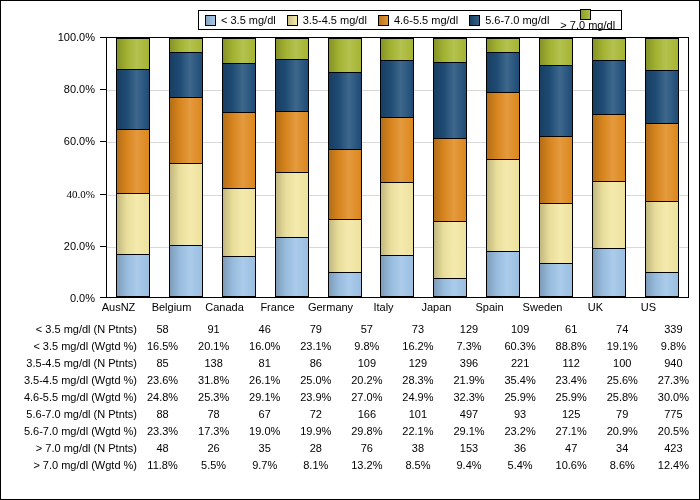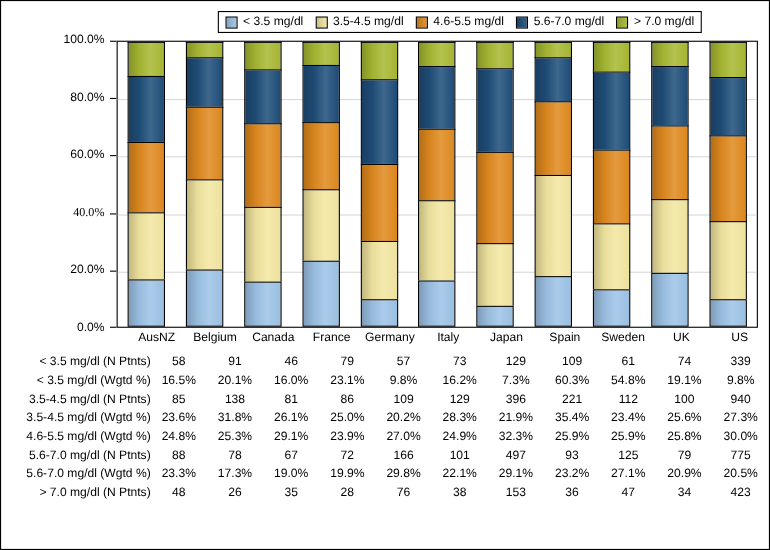--- a/index.html
+++ b/index.html
@@ -35,21 +35,21 @@
     display: flex;
     align-items: center;
     padding: 0 6px;
     white-space: nowrap;
   }
   .legend-entry {
     display: flex;
     align-items: center;
     margin-right: 11px;
   }
-  .legend-entry:last-child { margin-right: 0; }
+  .legend-entry:last-child { margin-right: 0; flex-direction: column; }
   .legend-swatch {
     width: 11px;
     height: 11px;
     border: 1px solid #000000;
     box-sizing: border-box;
     margin-right: 5px;
     flex: none;
   }
   .legend-label {
     font-size: 11px;
@@ -129,21 +129,21 @@
     position: absolute;
     right: 0;
     width: 6px;
     height: 1px;
     background: #000000;
   }
 
   
   #x-axis {
     position: absolute;
-    left: 115px;
+    left: 91px;
     top: 299px;
     width: 583px;
     height: 16px;
     display: flex;
   }
   .xtick {
     flex: 1 1 0;
     text-align: center;
     font-size: 11px;
     line-height: 14px;
@@ -368,21 +368,21 @@
           <tr>
             <td class="row-label">&lt; 3.5 mg/dl   (Wgtd %)</td>
             <td class="val">16.5%</td>
             <td class="val">20.1%</td>
             <td class="val">16.0%</td>
             <td class="val">23.1%</td>
             <td class="val">9.8%</td>
             <td class="val">16.2%</td>
             <td class="val">7.3%</td>
             <td class="val">60.3%</td>
-            <td class="val">54.8%</td>
+            <td class="val">88.8%</td>
             <td class="val">19.1%</td>
             <td class="val">9.8%</td>
           </tr>
           <tr>
             <td class="row-label">3.5-4.5 mg/dl (N Ptnts)</td>
             <td class="val">85</td>
             <td class="val">138</td>
             <td class="val">81</td>
             <td class="val">86</td>
             <td class="val">109</td>
@@ -456,17 +456,31 @@
             <td class="val">35</td>
             <td class="val">28</td>
             <td class="val">76</td>
             <td class="val">38</td>
             <td class="val">153</td>
             <td class="val">36</td>
             <td class="val">47</td>
             <td class="val">34</td>
             <td class="val">423</td>
           </tr>
+          <tr>
+            <td class="row-label">&gt; 7.0 mg/dl   (Wgtd %)</td>
+            <td class="val">11.8%</td>
+            <td class="val">5.5%</td>
+            <td class="val">9.7%</td>
+            <td class="val">8.1%</td>
+            <td class="val">13.2%</td>
+            <td class="val">8.5%</td>
+            <td class="val">9.4%</td>
+            <td class="val">5.4%</td>
+            <td class="val">10.6%</td>
+            <td class="val">8.6%</td>
+            <td class="val">12.4%</td>
+          </tr>
         </tbody>
     </table>
   </div>
 
 </div>
 
 </body></html>

